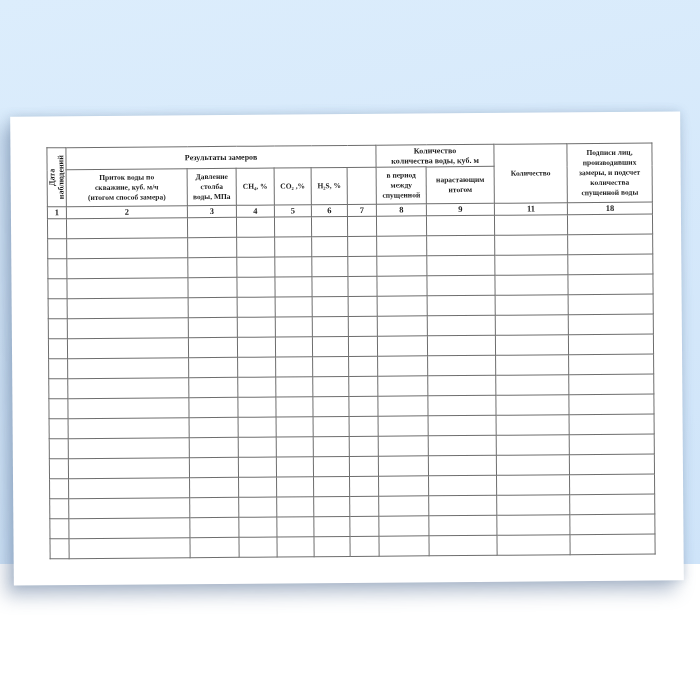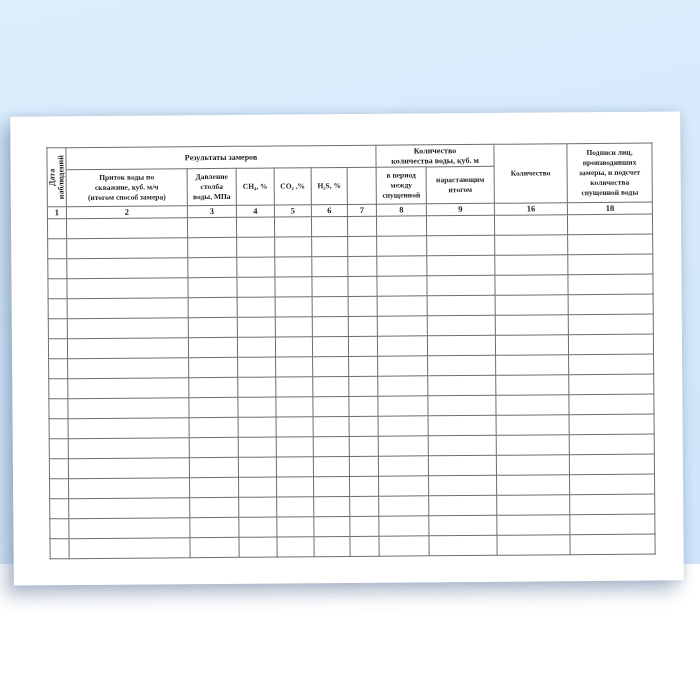--- a/index.html
+++ b/index.html
@@ -121,21 +121,21 @@
         <tr class="r-num">
           <td class="num-cell">1</td>
           <td class="num-cell">2</td>
           <td class="num-cell">3</td>
           <td class="num-cell">4</td>
           <td class="num-cell">5</td>
           <td class="num-cell">6</td>
           <td class="num-cell">7</td>
           <td class="num-cell">8</td>
           <td class="num-cell">9</td>
-          <td class="num-cell">16</td>
+          <td class="num-cell">11</td>
           <td class="num-cell">18</td>
         </tr>
       </tbody>
       <tbody class="empty-rows">
           <tr>
             <td></td>
             <td></td>
             <td></td>
             <td></td>
             <td></td>

